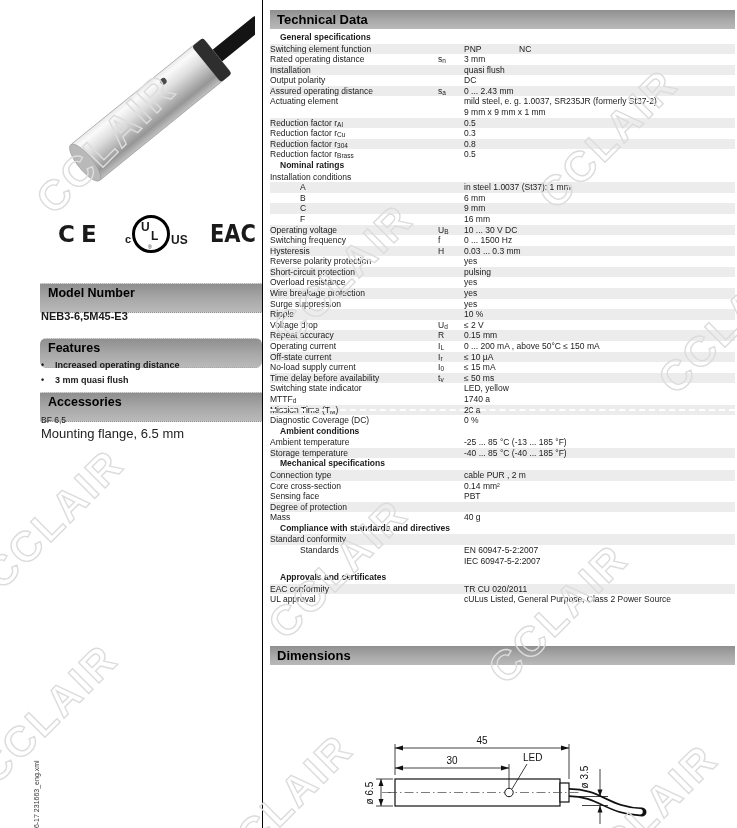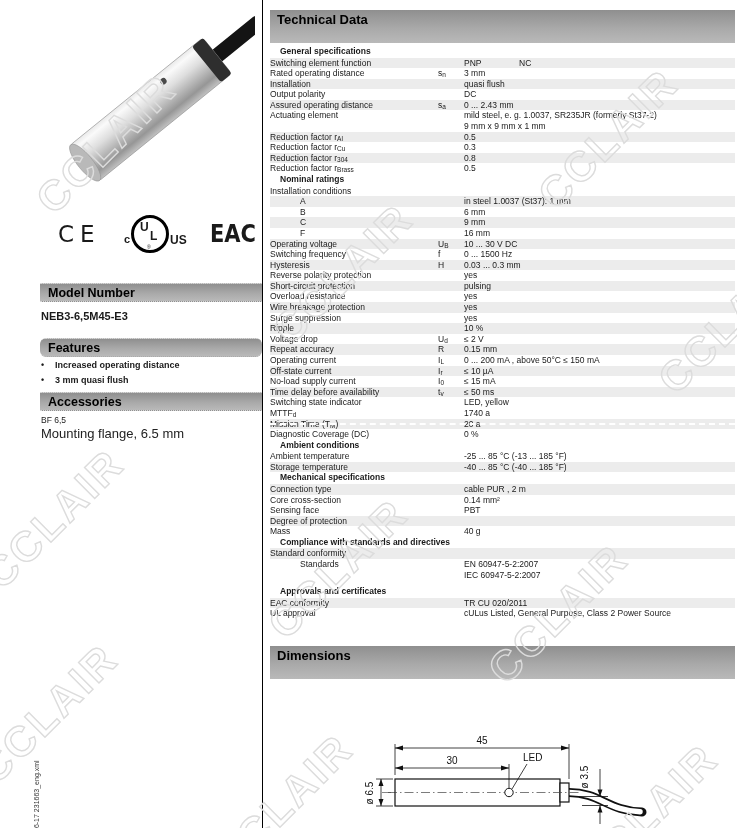--- a/index.html
+++ b/index.html
@@ -9,52 +9,52 @@
 
   
   .wm{position:absolute;font-weight:bold;font-size:42px;letter-spacing:3px;
       color:rgba(0,0,0,0);-webkit-text-stroke:1.4px #dcdcdc;
       transform:rotate(-45deg);pointer-events:none;z-index:9;white-space:nowrap;}
 
   
   .photo{position:absolute;left:50px;top:8px;width:205px;height:196px;}
   .marks{position:absolute;left:58px;top:212px;width:198px;height:44px;
          display:flex;align-items:center;justify-content:space-between;}
-  .ce{font-family:"DejaVu Sans",sans-serif;font-size:23px;font-weight:400;letter-spacing:6px;}
+  .ce{font-family:"DejaVu Sans",sans-serif;font-size:23px;font-weight:700;letter-spacing:6px;}
   .ulmark{display:flex;align-items:center;}
   .ul-c{font-size:11px;font-weight:bold;margin-top:10px;margin-right:1px;}
   .ul-circle{position:relative;width:32px;height:32px;border:3px solid #000;border-radius:50%;background:#fff;}
   .ul-u{position:absolute;top:2px;left:6px;font-size:12px;font-weight:bold;}
   .ul-l{position:absolute;top:11px;left:16px;font-size:12px;font-weight:bold;}
   .ul-reg{position:absolute;bottom:0px;left:13px;font-size:5px;}
   .ul-us{font-size:12px;font-weight:bold;margin-top:12px;margin-left:1px;}
   .eac{font-family:"DejaVu Sans",sans-serif;font-size:21px;font-weight:800;
        transform:scaleY(1.18);letter-spacing:0px;}
 
   .leftcol{position:absolute;left:40px;top:283px;width:222px;}
-  .lbar{position:absolute;left:0;width:222px;height:19px;line-height:19px;
+  .lbar{position:absolute;left:0;width:222px;height:30px;line-height:19px;
         background:linear-gradient(180deg,#8f8f8f 0%,#a9a9a9 55%,#b9b9b9 100%);
         font-size:12.5px;font-weight:bold;padding-left:8px;box-sizing:border-box;
         border-top:1px dotted #d6d6d6;border-bottom:1px dotted #d6d6d6;color:#000;}
   .bar-model{top:0;}
   .model-value{position:absolute;top:27px;left:1px;font-size:11px;font-weight:bold;}
   .bar-features{top:55px;border-radius:6px;}
   .features-list{position:absolute;top:77px;left:1px;font-size:9px;font-weight:bold;}
   .feat{display:flex;margin-bottom:4.5px;}
   .feat .dot{width:14px;}
   .bar-accessories{top:109px;}
   .acc-name{position:absolute;top:132px;left:1px;font-size:8.5px;font-weight:normal;}
   .acc-desc{position:absolute;top:143px;left:1px;font-size:13px;color:#222;}
 
   .sidenote{position:absolute;left:33px;top:832px;width:120px;transform:rotate(-90deg);
             transform-origin:0 0;font-size:7px;color:#333;white-space:nowrap;}
 
   
   .rightcol{position:absolute;left:270px;top:10px;width:465px;}
-  .tbar{height:33px;line-height:19px;background:linear-gradient(180deg,#8f8f8f 0%,#a9a9a9 55%,#b9b9b9 100%);
+  .tbar{height:19px;line-height:19px;background:linear-gradient(180deg,#8f8f8f 0%,#a9a9a9 55%,#b9b9b9 100%);
         font-size:13px;font-weight:bold;padding-left:7px;color:#000;}
   .spec-table{margin-top:3px;}
   .sect{font-weight:bold;font-size:8.5px;line-height:11.5px;padding-left:10px;}
   .sect.gap{margin-top:6px;}
   .trow{display:flex;position:relative;font-size:8.5px;line-height:10.6px;align-items:flex-start;}
   .trow.shade{background:#ececec;}
   .trow.dashed::after{content:"";position:absolute;left:0;right:0;top:4px;
                       border-top:2px dashed #fff;}
   .lab{flex:0 0 168px;box-sizing:border-box;}
   .lab.ind2{padding-left:30px;}

